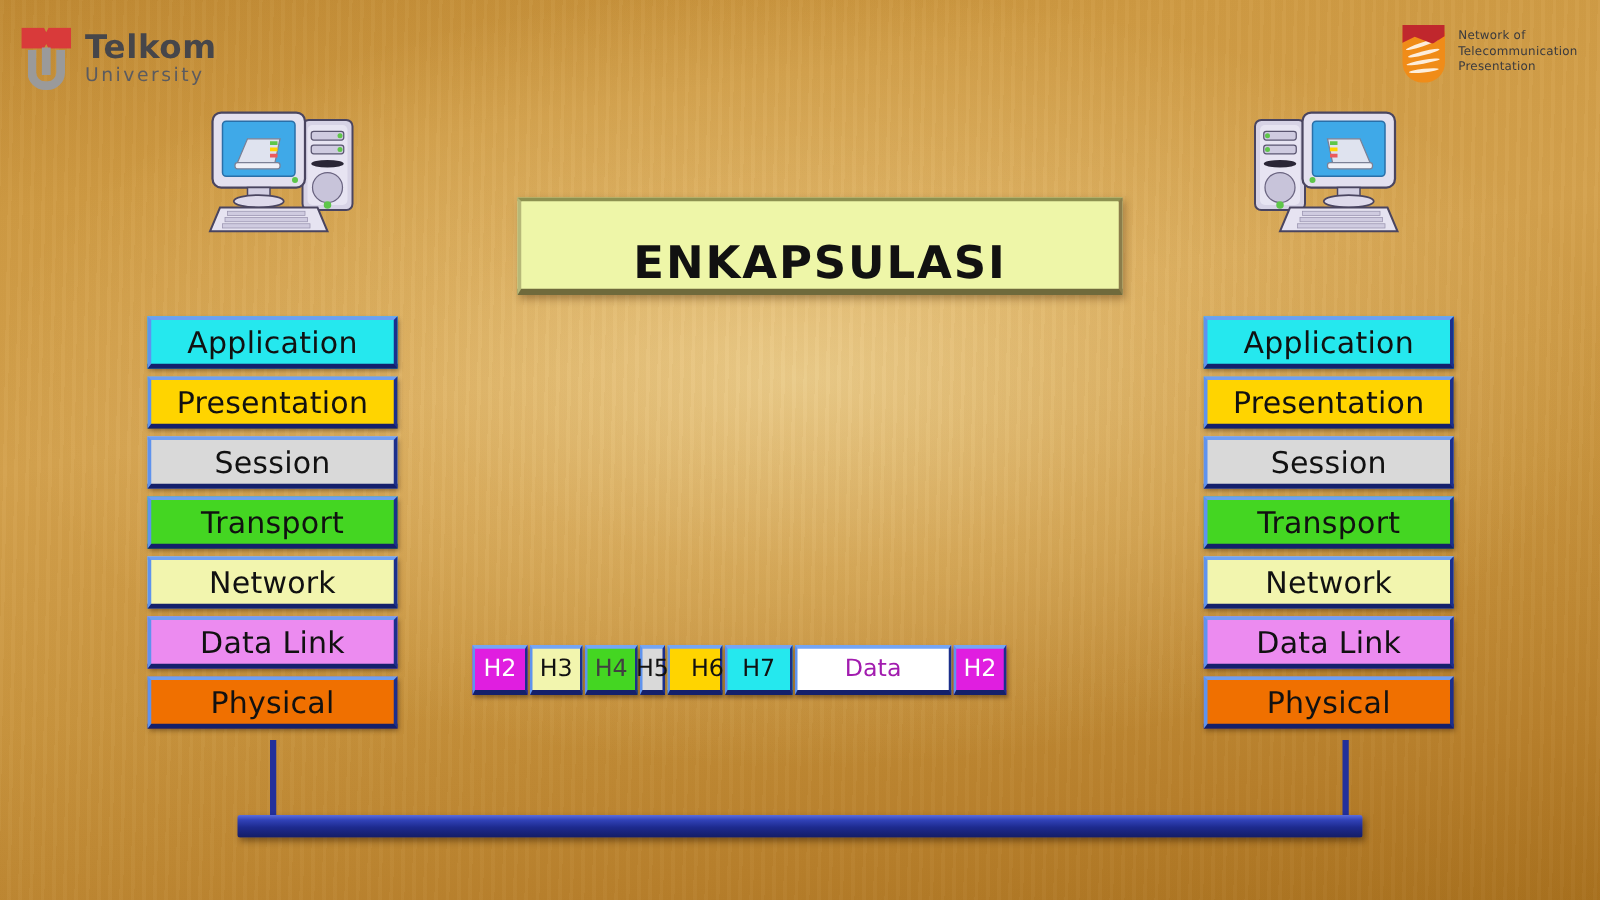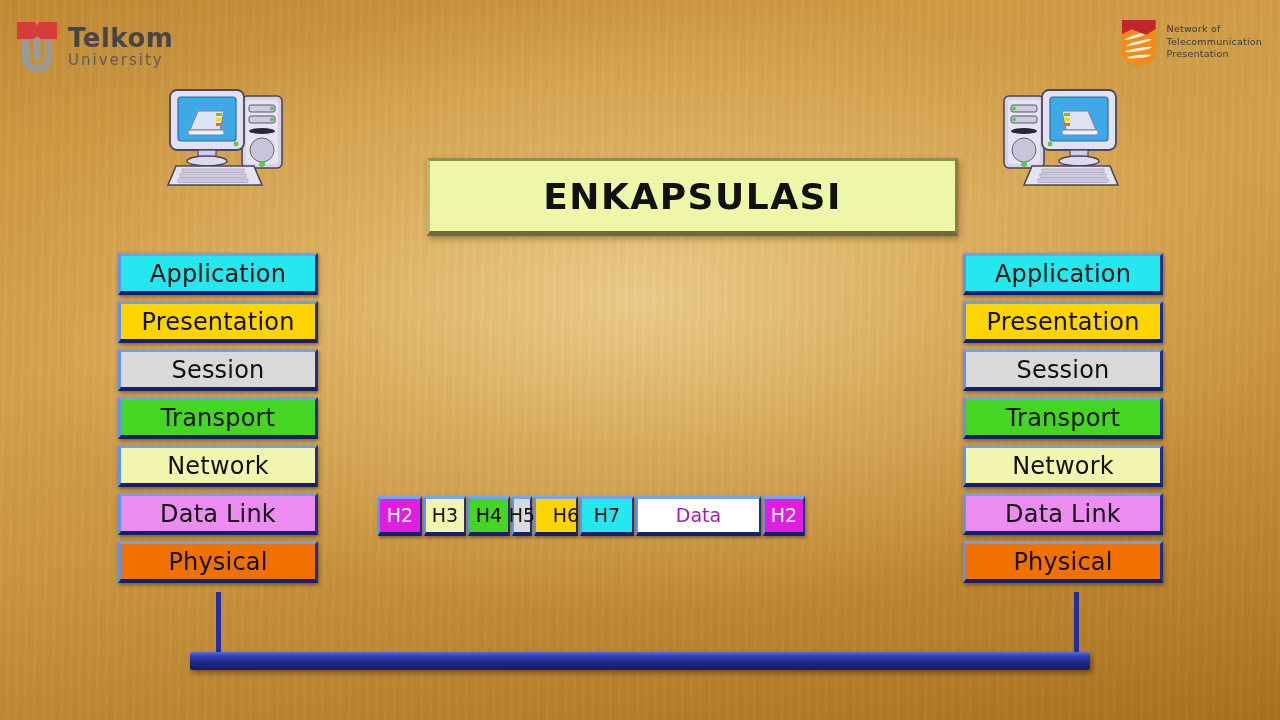--- a/index.html
+++ b/index.html
@@ -84,29 +84,29 @@
   }
 
   
   .pc { position: absolute; width: 140px; height: 115px; }
   .pc svg { width: 100%; height: 100%; display: block; }
   .pc-left { left: 158px; top: 78px; }
   .pc-right { left: 988px; top: 78px; transform: scaleX(-1); }
 
   
   .title-box {
-    position: absolute; left: 427px; top: 158px;
-    width: 531px; height: 78px;
+    position: absolute; left: 414px; top: 158px;
+    width: 484px; height: 78px;
     background: #eef6a8;
     border-top: 3px solid #8d9150;
     border-left: 3px solid #b6b878;
     border-right: 3px solid #8a7d4a;
     border-bottom: 5px solid #6f6a3c;
     box-sizing: border-box;
-    display: flex; align-items: center; justify-content: center;
+    display: flex; align-items: flex-end; justify-content: center;
     box-shadow: 2px 3px 6px rgba(60,30,0,0.35);
   }
   .title-text {
     font-family: "DejaVu Sans", sans-serif;
     font-size: 36px; font-weight: 700; color: #111;
     letter-spacing: 1.5px;
   }
 
   
   .stack { position: absolute; width: 200px; }
@@ -139,20 +139,21 @@
   .pbox {
     box-sizing: border-box;
     height: 40px;
     border-top: 3px solid #74a5f5;
     border-left: 2px solid #5f93ee;
     border-right: 2px solid #1b2f8c;
     border-bottom: 4px solid #14206b;
     display: flex; align-items: center; justify-content: center;
     margin-right: 2px;
     box-shadow: 1px 2px 3px rgba(40,20,0,0.4);
+    margin-top: 20px;
   }
   .pbox span {
     font-family: "DejaVu Sans", sans-serif;
     font-size: 19px; line-height: 1; color: #111;
   }
 
   
   .drop-line { position: absolute; width: 5px; background: #23309b; }
   .bus {
     position: absolute; left: 190px; top: 652px;
@@ -311,21 +312,21 @@
     </div>
 
   <div class="packet" id="packet">
       <div class="pbox" style="background: rgb(224, 30, 224); width: 44px;">
         <span style="color: rgb(255, 255, 255);">H2</span>
       </div>
       <div class="pbox" style="background: rgb(242, 245, 174); width: 42px;">
         <span style="color: rgb(17, 17, 17);">H3</span>
       </div>
       <div class="pbox" style="background: rgb(68, 214, 34); width: 42px;">
-        <span style="color: #000000;">H4</span>
+        <span style="color: #404040;">H4</span>
       </div>
       <div class="pbox" style="background: rgb(217, 217, 217); width: 20px;">
         <span style="color: rgb(17, 17, 17);">H5</span>
       </div>
       <div class="pbox" style="background: rgb(255, 212, 0); width: 44px; padding-left: 20px;">
         <span style="color: rgb(17, 17, 17);">H6</span>
       </div>
       <div class="pbox" style="background: rgb(37, 232, 238); width: 54px;">
         <span style="color: rgb(17, 17, 17);">H7</span>
       </div>

